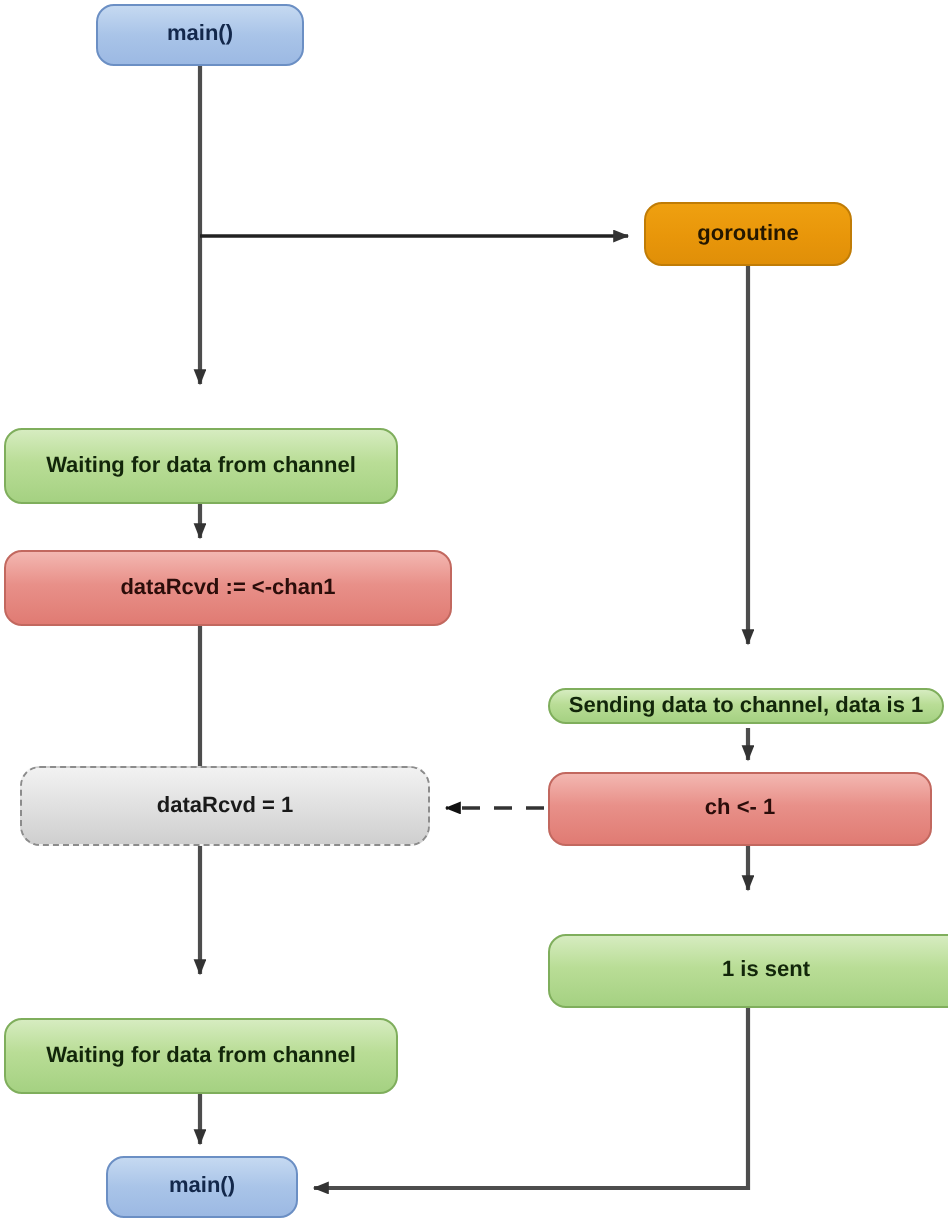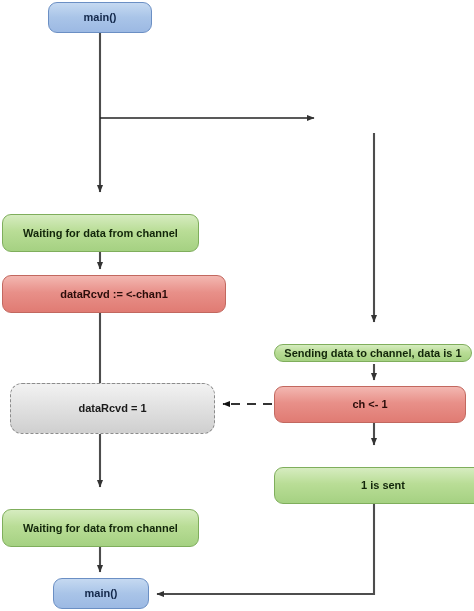--- a/index.html
+++ b/index.html
@@ -101,34 +101,37 @@
 
     <path d="M374,423 L374,445" stroke="#4d4d4d" stroke-width="2.1" fill="none" marker-end="url(#arrowhead)"></path>
 
     <path d="M374,488 L374,594 L157,594" stroke="#4d4d4d" stroke-width="2.1" fill="none" marker-end="url(#arrowhead)"></path>
   </svg>
 
   <div class="node node-blue" style="left:48px; top:2px; width:104px; height:31px;">
     <span>main()</span>
   </div>
 
+  <div class="node node-orange" style="left:322px; top:101px; width:104px; height:32px;">
+    <span>goroutine</span>
+  </div>
 
   <div class="node node-green" style="left:2px; top:198px; width:197px; height:38px;">
     <span>Waiting for data from channel</span>
   </div>
 
   <div class="node node-red" style="left:2px; top:275px; width:224px; height:38px;">
     <span>dataRcvd := &lt;-chan1</span>
   </div>
 
   <div class="node node-green" style="left:274px; top:328px; width:198px; height:18px;">
     <span>Sending data to channel, data is 1</span>
   </div>
 
-  <div class="node node-gray" style="left:10px; top:383px; width:205px; height:51px;border-radius:12px;">
+  <div class="node node-gray" style="left:10px; top:383px; width:205px; height:40px;">
     <span>dataRcvd = 1</span>
   </div>
 
   <div class="node node-red" style="left:274px; top:386px; width:192px; height:37px;">
     <span>ch &lt;- 1</span>
   </div>
 
   <div class="node node-green" style="left:274px; top:451px; width:218px; height:37px;">
     <span>1 is sent</span>
   </div>

